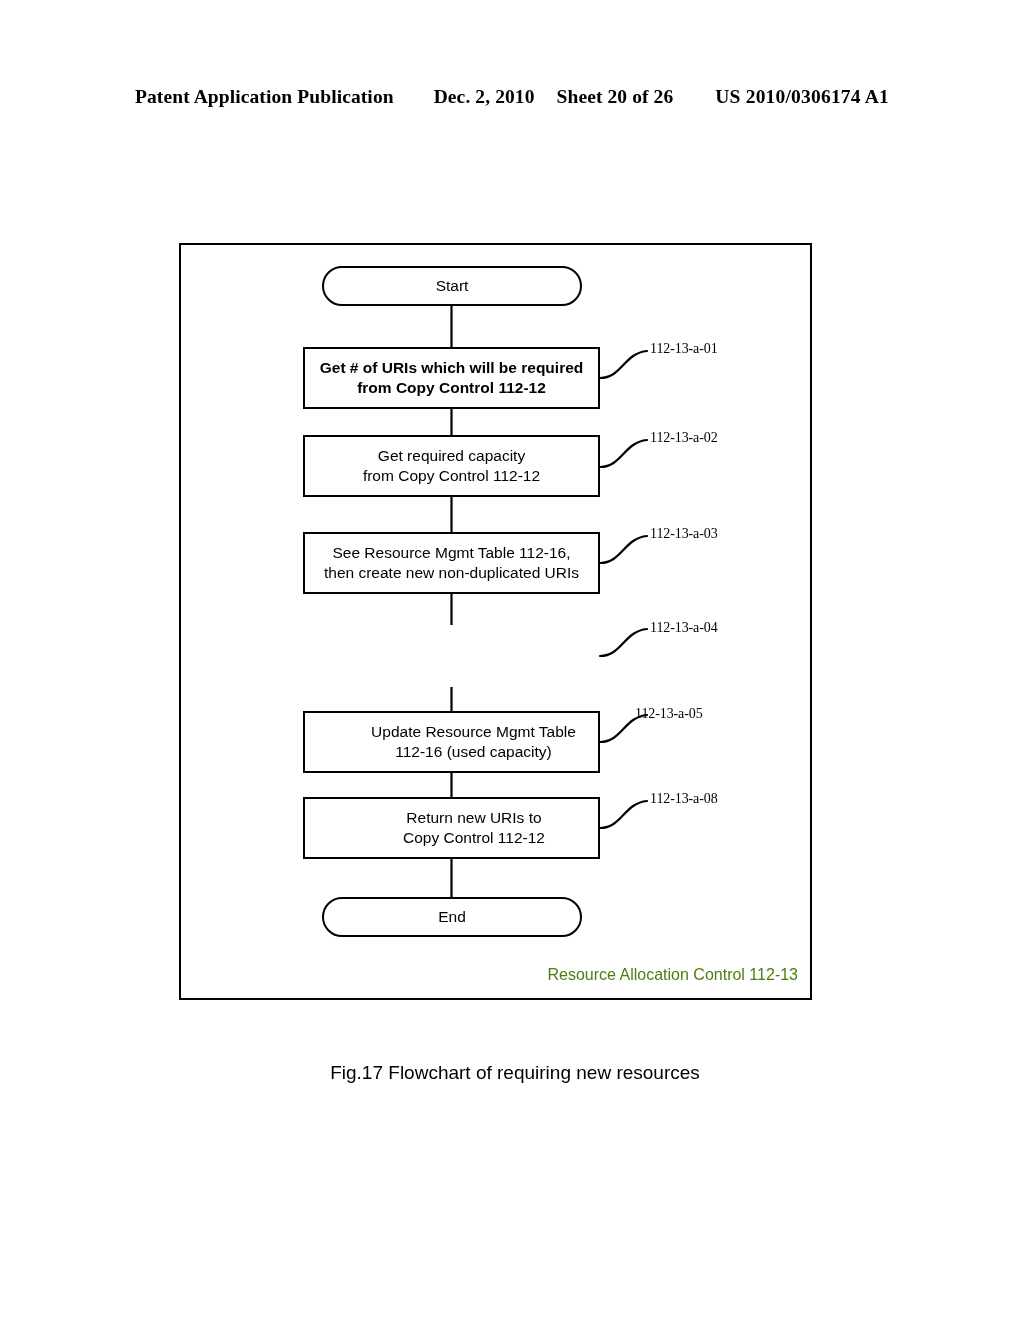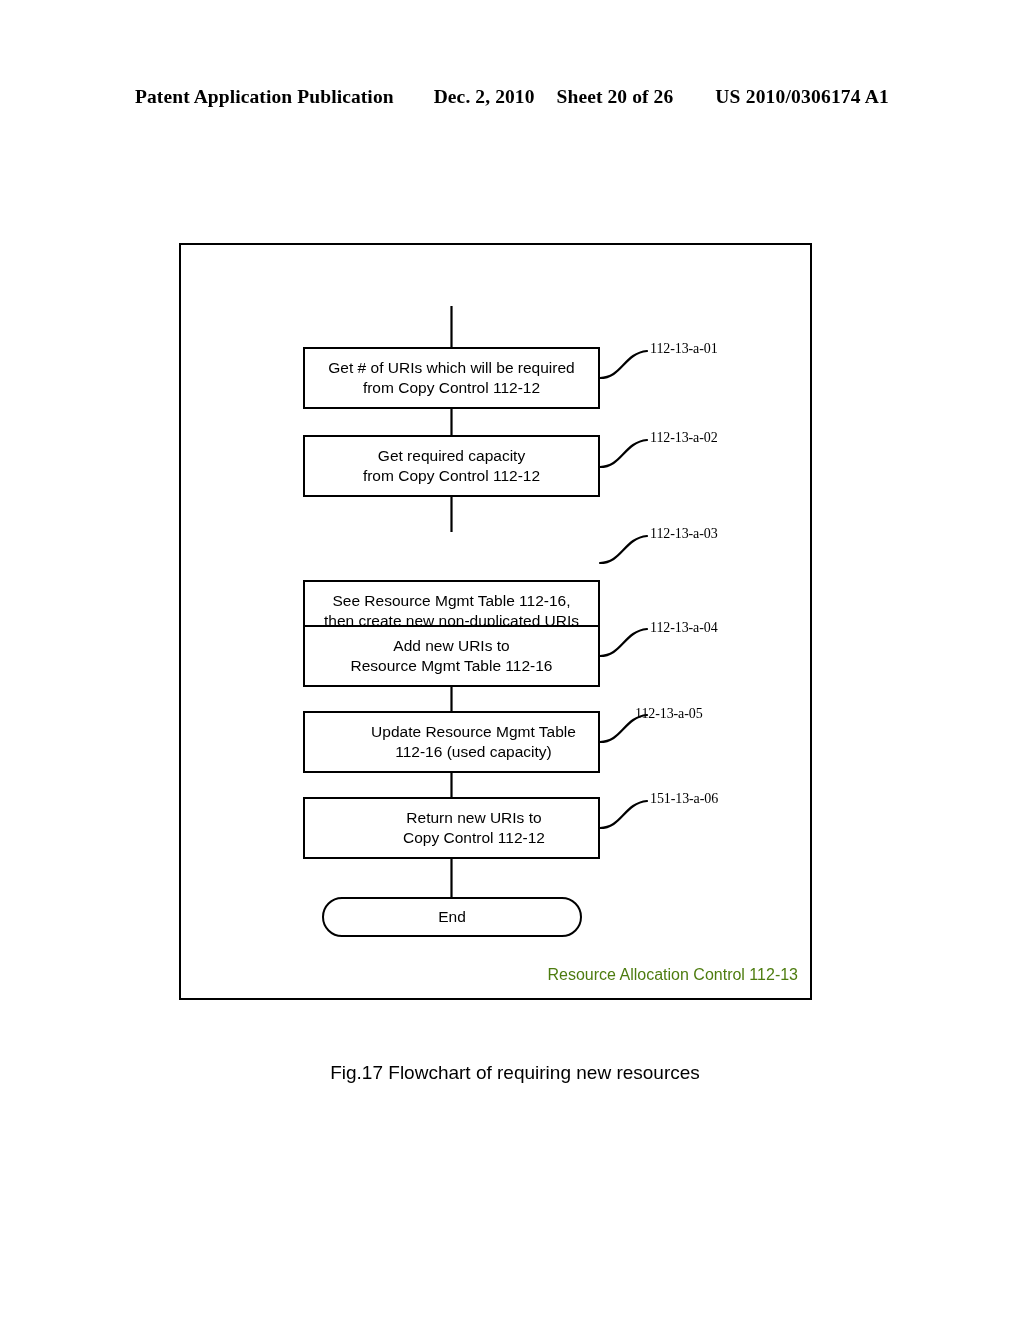--- a/index.html
+++ b/index.html
@@ -77,23 +77,23 @@
     border: 2.5px solid #000000;
     border-radius: 22px;
   }
   .node.process {
     border: 2.5px solid #000000;
     border-radius: 0;
   }
 
   
   .n-start  { left: 141px; top:  21px; width: 260px; height: 40px; }
-  .n-s1     { left: 122px; top: 102px; width: 297px; height: 62px; }
+  .n-s1     { left: 122px; top: 102px; width: 297px; height: 62px; font-weight: bold; }
   .n-s2     { left: 122px; top: 190px; width: 297px; height: 62px; }
-  .n-s3     { left: 122px; top: 287px; width: 297px; height: 62px; margin-top: 48px; }
+  .n-s3     { left: 122px; top: 287px; width: 297px; height: 62px; }
   .n-s4     { left: 122px; top: 380px; width: 297px; height: 62px; }
   .n-s5     { left: 122px; top: 466px; width: 297px; height: 62px; padding-left: 44px; }
   .n-s6     { left: 122px; top: 552px; width: 297px; height: 62px; padding-left: 45px; }
   .n-end    { left: 141px; top: 652px; width: 260px; height: 40px; }
 
   
   .callout {
     position: absolute;
     font-size: 14px;
     font-family: Liberation Serif, serif;
@@ -157,39 +157,38 @@
 
       <path d="M419,133 C441,133 443,108 466,106"></path>
       <path d="M419,222 C441,222 443,197 466,195"></path>
       <path d="M419,318 C441,318 443,293 466,291"></path>
       <path d="M419,411 C441,411 443,386 466,384"></path>
       <path d="M419,497 C441,497 443,472 466,470"></path>
       <path d="M419,583 C441,583 443,558 466,556"></path>
     </g>
   </svg>
 
+  <div class="node terminator n-start">Start</div>
 
   <div class="node process n-s1">Get # of URIs which will be required
 from Copy Control 112-12</div>
   <div class="node process n-s2">Get required capacity
 from Copy Control 112-12</div>
   <div class="node process n-s3">See Resource Mgmt Table 112-16,
 then create new non-duplicated URIs</div>
-  <div class="node process n-s4">Add new URIs to
-Resource Mgmt Table 112-16</div>
   <div class="node process n-s5">Update Resource Mgmt Table
 112-16 (used capacity)</div>
   <div class="node process n-s6">Return new URIs to
 Copy Control 112-12</div>
 
   <div class="node terminator n-end">End</div>
 
   <div class="callout c1">112-13-a-01</div>
   <div class="callout c2">112-13-a-02</div>
   <div class="callout c3">112-13-a-03</div>
   <div class="callout c4">112-13-a-04</div>
   <div class="callout c5">112-13-a-05</div>
-  <div class="callout c6">151-13-a-06</div>
+  <div class="callout c6">112-13-a-08</div>
 
   <div class="container-label">Resource Allocation Control 112-13</div>
 </div>
 
 <div class="figure-caption">Fig.17 Flowchart of requiring new resources</div>
 
 </body></html>

